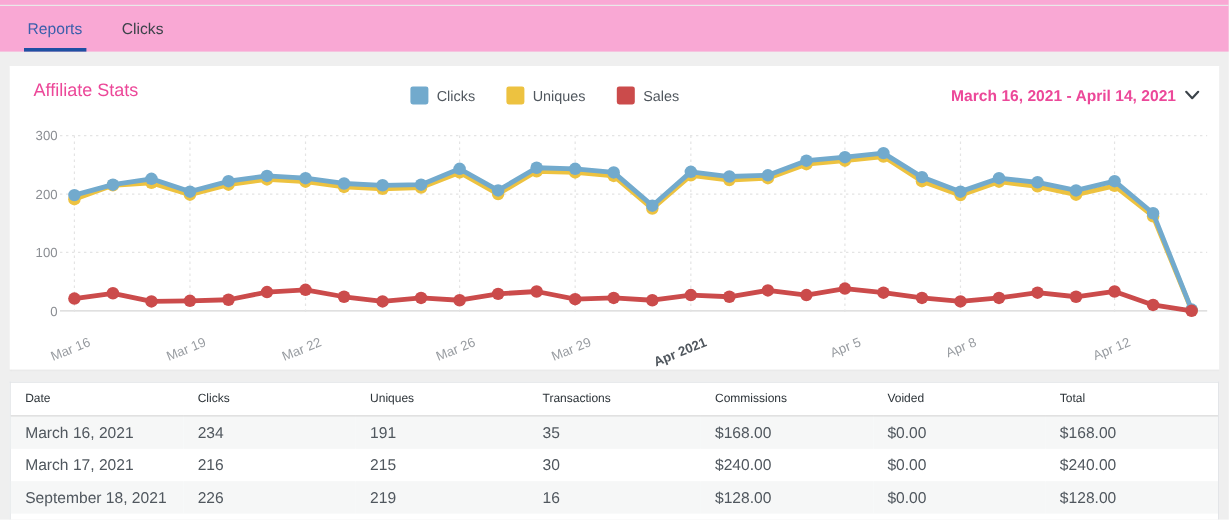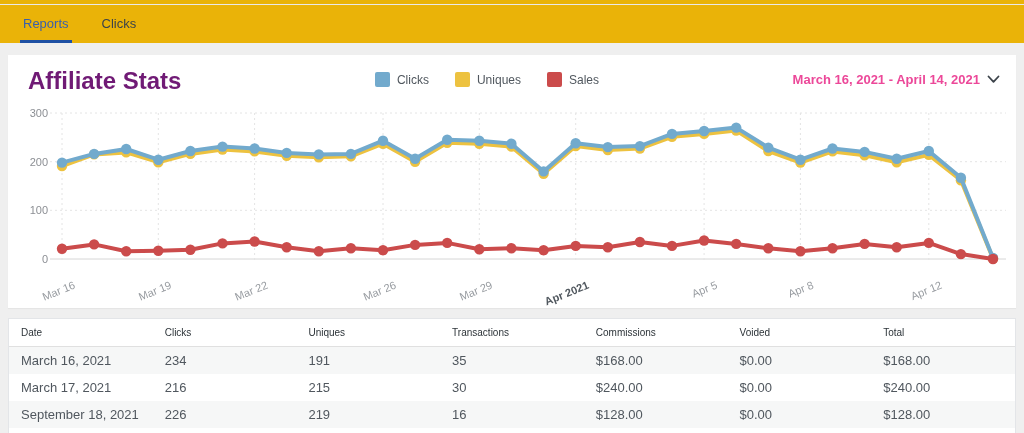--- a/index.html
+++ b/index.html
@@ -4,35 +4,35 @@
 <style>
   * { box-sizing: border-box; }
   html,body { margin:0; padding:0; }
   body {
     width:1024px; height:433px; overflow:hidden; position:relative;
     background:#efefef;
     font-family:"Liberation Sans", sans-serif;
     -webkit-font-smoothing:antialiased;
   }
   
-  .topbar { position:absolute; top:0; left:0; right:0; height:43px; background:#eab308; }
+  .topbar { position:absolute; top:0; left:0; right:0; height:43px; background:#f9a8d4; }
   .topstrip { height:5px; border-bottom:1px solid #e9e9e9; }
   .tabs { display:flex; padding-left:20px; height:38px; align-items:stretch; }
   .tab {
     font-size:13px; color:#3c434a; padding:11px 3px 0 3px; margin-right:27px;
     cursor:pointer; border-bottom:3px solid transparent;
   }
   .tab.active { color:#3a5fab; border-bottom-color:#1e50a3; }
   
   .chart-card {
     position:absolute; left:8px; top:55px; width:1008px; height:253px;
     background:#fff; box-shadow:0 1px 1px rgba(0,0,0,.04);
   }
   .card-header { display:flex; align-items:flex-start; padding:12px 16px 0 20px; }
-  .card-title { font-size:24px; font-weight:bold; color:#701a75; white-space:nowrap; }
+  .card-title { font-size:15px; font-weight:normal; color:#ec4899; white-space:nowrap; }
   .legend { flex:1; display:flex; justify-content:center; gap:26px; padding-top:5px; }
   .legend-item { display:flex; align-items:center; font-size:12px; color:#50575e; }
   .legend-swatch { width:15px; height:15px; border-radius:2px; margin-right:7px; display:inline-block; }
   .date-range {
     display:flex; align-items:center; gap:7px; padding-top:5px;
     font-size:13px; font-weight:bold; color:#ec4899; cursor:pointer; white-space:nowrap;
   }
   svg.chart { position:absolute; left:0; top:45px; display:block; }
   
   .table-card {

